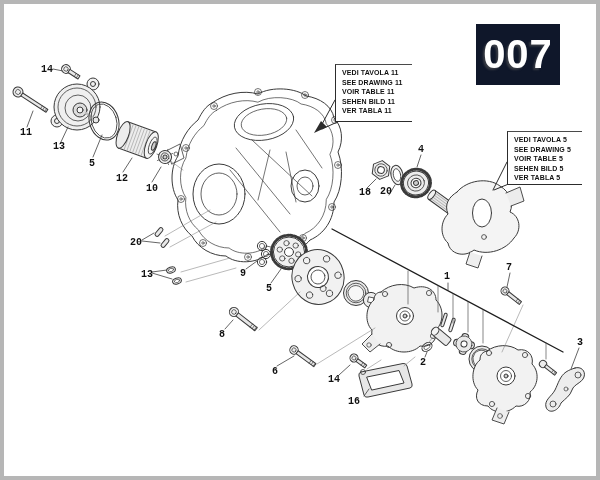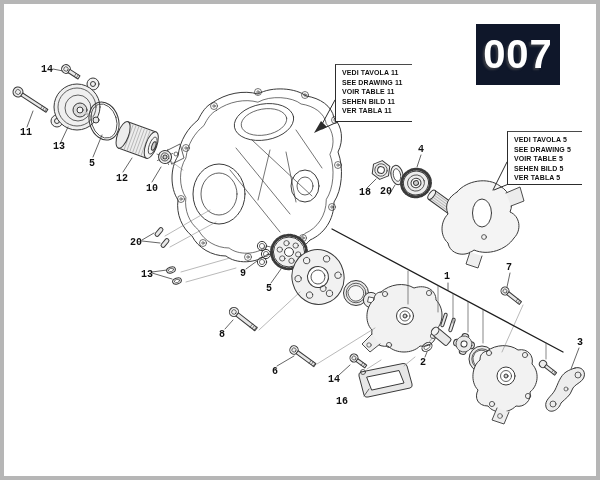--- a/index.html
+++ b/index.html
@@ -335,21 +335,21 @@
   <div class="plabel" style="left:88px;top:160px">5</div>
   <div class="plabel" style="left:118px;top:175px">12</div>
   <div class="plabel" style="left:148px;top:185px">10</div>
   <div class="plabel" style="left:132px;top:239px">20</div>
   <div class="plabel" style="left:143px;top:271px">13</div>
   <div class="plabel" style="left:239px;top:270px">9</div>
   <div class="plabel" style="left:265px;top:285px">5</div>
   <div class="plabel" style="left:218px;top:331px">8</div>
   <div class="plabel" style="left:271px;top:368px">6</div>
   <div class="plabel" style="left:330px;top:376px">14</div>
-  <div class="plabel" style="left:338px;top:398px">16</div>
+  <div class="plabel" style="left:350px;top:398px">16</div>
   <div class="plabel" style="left:419px;top:359px">2</div>
   <div class="plabel" style="left:443px;top:273px">1</div>
   <div class="plabel" style="left:505px;top:264px">7</div>
   <div class="plabel" style="left:576px;top:339px">3</div>
   <div class="plabel" style="left:361px;top:189px">18</div>
   <div class="plabel" style="left:382px;top:188px">20</div>
   <div class="plabel" style="left:417px;top:146px">4</div>
 </div>
 
 </body></html>

